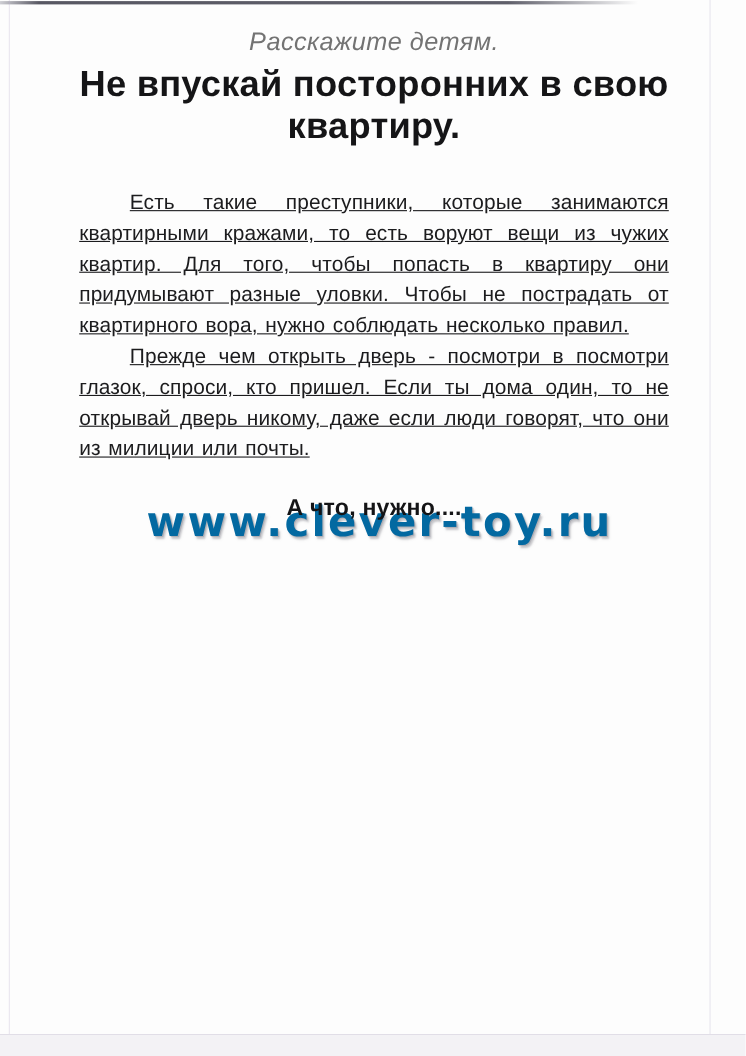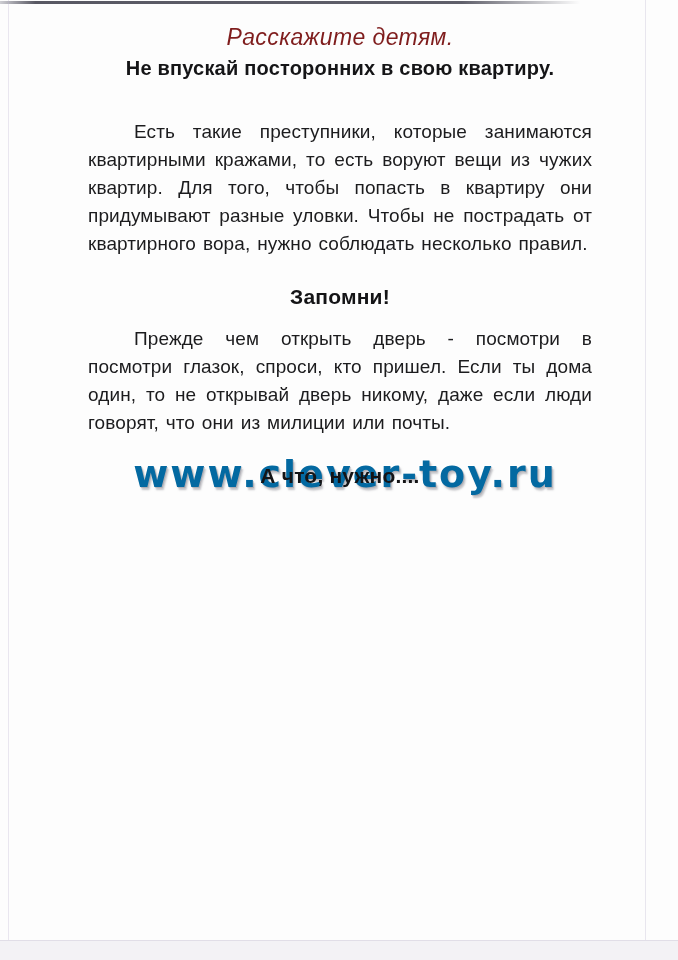--- a/index.html
+++ b/index.html
@@ -84,39 +84,40 @@
     z-index: 2;
     margin: 0 70px 0 72px;
     color: #1b1b1d;
   }
   .supertitle {
     padding-top: 24px;
     text-align: center;
     font-style: italic;
     font-size: 23px;
     letter-spacing: 0.4px;
-    color: #7f1d1d;
+    color: #737373;
   }
   .title {
     margin: 6px 0 0;
     text-align: center;
-    font-size: 20px;
+    font-size: 33px;
     font-weight: bold;
     letter-spacing: 0.2px;
     color: #151517;
   }
   p.body {
-    margin: 16px;
+    margin: 0;
     font-size: 19px;
     line-height: 28px;
     text-align: justify;
     text-indent: 46px;
     letter-spacing: 0.1px;
     word-spacing: 1.5px;
     color: #1c1c1e;
+    text-decoration: underline;
   }
   p.intro {
     margin-top: 38px;
   }
   h2.heading {
     margin: 27px 0 7px;
     text-align: center;
     font-size: 21px;
     font-weight: bold;
     letter-spacing: 0.2px;
@@ -135,21 +136,20 @@
   <div class="watermark">www.clever-toy.ru</div>
 
   <div class="content">
 
     <div class="supertitle">Расскажите детям.</div>
 
     <h1 class="title">Не впускай посторонних в свою квартиру.</h1>
 
     <p class="body intro">Есть такие преступники, которые занимаются квартирными кражами, то есть воруют вещи из чужих квартир. Для того, чтобы попасть в квартиру они придумывают разные уловки. Чтобы не пострадать от квартирного вора, нужно соблюдать несколько правил.</p>
 
-    <h2 class="heading">Запомни!</h2>
 
     <p class="body">Прежде чем открыть дверь - посмотри в посмотри глазок, спроси, кто пришел. Если ты дома один, то не открывай дверь никому, даже если люди говорят, что они из милиции или почты.</p>
 
     <h2 class="heading">А что, нужно....</h2>
 
 
 
   </div>
 
   <div class="bottom-band"></div>

